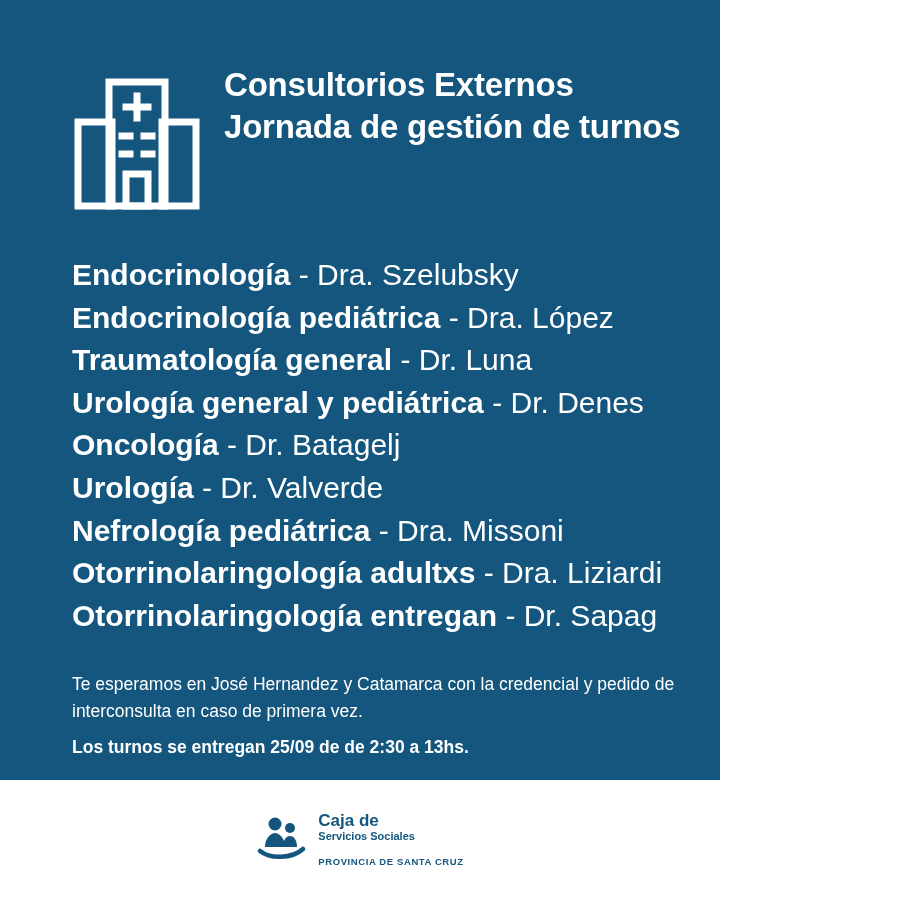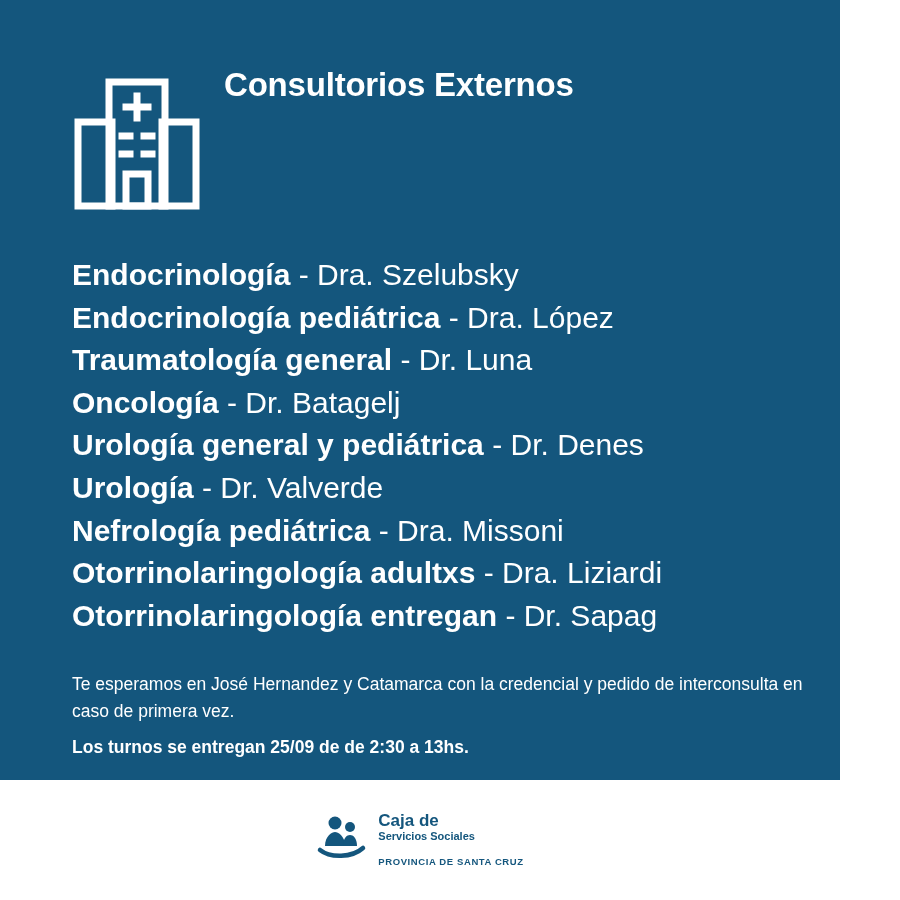--- a/index.html
+++ b/index.html
@@ -3,21 +3,21 @@
 <meta charset="utf-8">
 <style>
   * { box-sizing: border-box; margin: 0; padding: 0; }
   html, body {
     width: 900px; height: 900px;
     font-family: "Liberation Sans", sans-serif;
     background: #ffffff;
     overflow: hidden;
   }
   .poster {
-    width: 840px; height: 900px;
+    width: 720px; height: 900px;
     position: relative;
     display: flex;
     flex-direction: column;
   }
   .body-area {
     background: #14567d;
     flex: 0 0 780px;
     position: relative;
     padding: 0;
   }
@@ -77,21 +77,21 @@
   }
   .footer-area {
     flex: 1 1 auto;
     background: #ffffff;
     display: flex;
     align-items: center;
     justify-content: center;
   }
   .logo {
     display: flex;
-    align-items: flex-start;
+    align-items: center;
     gap: 10px;
   }
   .logo-text {
     color: #14567d;
     line-height: 1.07;
   }
   .logo-text .l1 { font-size: 17px; font-weight: bold; }
   .logo-text .l2 { font-size: 11px; font-weight: bold; }
   .logo-text .l3 { font-size: 9.5px; font-weight: bold; letter-spacing: 0.6px; margin-top: 15px; }
 </style>
@@ -115,43 +115,44 @@
           <path d="M65 22 L65 44 M54 33 L76 33" stroke="#ffffff" stroke-width="7" stroke-linecap="square"></path>
 
           <path d="M50 62 L58 62 M72 62 L80 62" stroke="#ffffff" stroke-width="7" stroke-linecap="square"></path>
           <path d="M50 80 L58 80 M72 80 L80 80" stroke="#ffffff" stroke-width="7" stroke-linecap="square"></path>
 
           <rect x="54" y="100" width="22" height="32" stroke="#ffffff" stroke-width="7"></rect>
         </svg>
       </div>
       <div class="header-titles">
         <div class="line">Consultorios Externos</div>
+        <div class="line">Jornada de gestión de turnos</div>
       </div>
     </div>
 
     <div class="spec-list">
       <div class="spec-row">
         <span class="spec">Endocrinología</span>
         <span class="doc">- Dra. Szelubsky</span>
       </div>
       <div class="spec-row">
         <span class="spec">Endocrinología pediátrica</span>
         <span class="doc">- Dra. López</span>
       </div>
       <div class="spec-row">
         <span class="spec">Traumatología general</span>
         <span class="doc">- Dr. Luna</span>
       </div>
       <div class="spec-row">
+        <span class="spec">Urología general y pediátrica</span>
+        <span class="doc">- Dr. Denes</span>
+      </div>
+      <div class="spec-row">
         <span class="spec">Oncología</span>
         <span class="doc">- Dr. Batagelj</span>
-      </div>
-      <div class="spec-row">
-        <span class="spec">Urología general y pediátrica</span>
-        <span class="doc">- Dr. Denes</span>
       </div>
       <div class="spec-row">
         <span class="spec">Urología</span>
         <span class="doc">- Dr. Valverde</span>
       </div>
       <div class="spec-row">
         <span class="spec">Nefrología pediátrica</span>
         <span class="doc">- Dra. Missoni</span>
       </div>
       <div class="spec-row">

